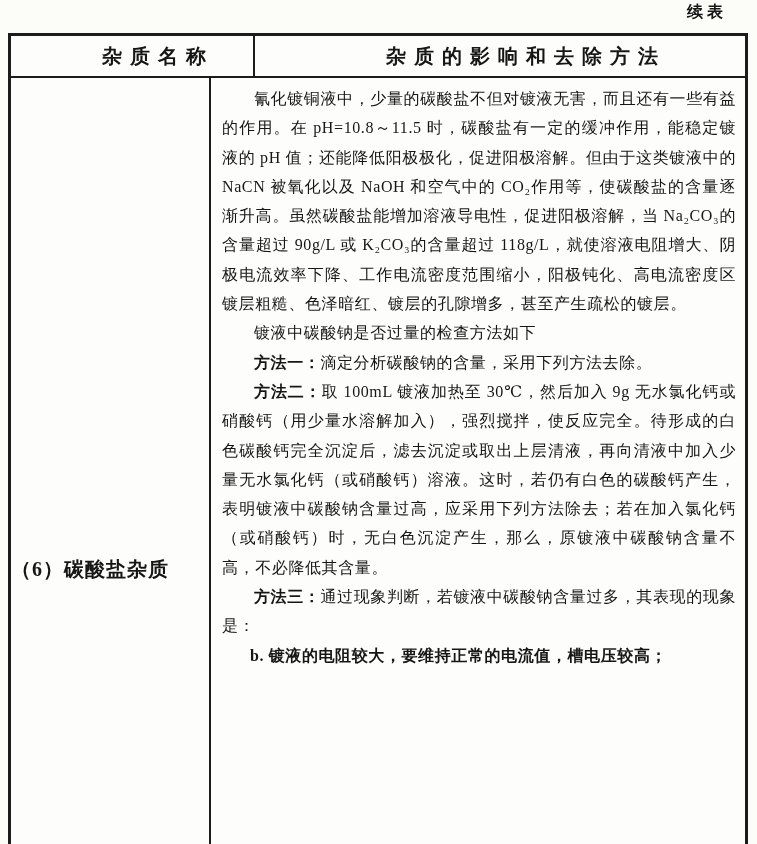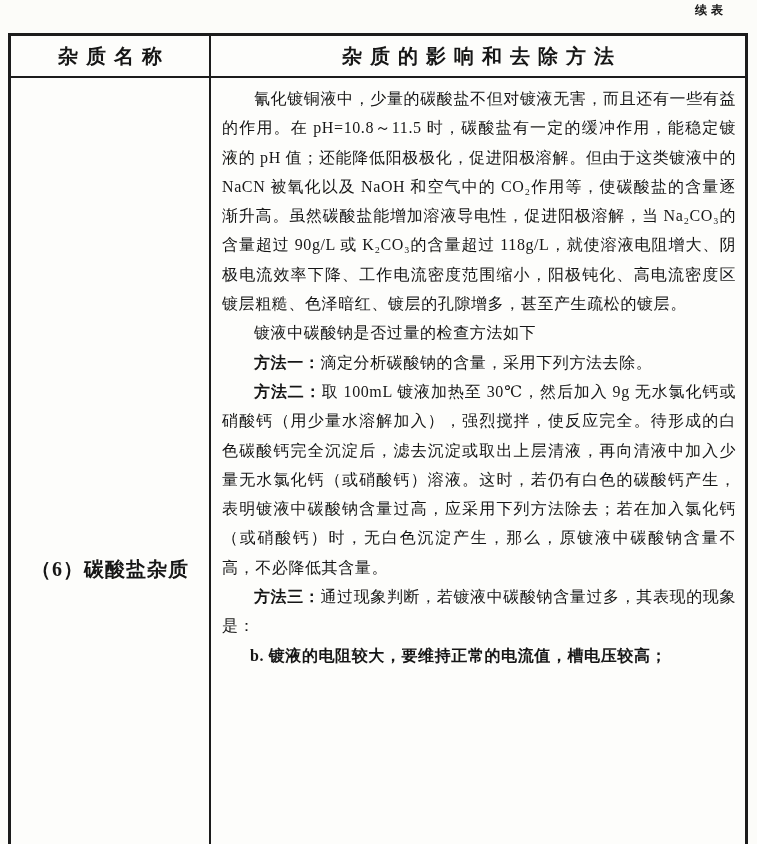--- a/index.html
+++ b/index.html
@@ -12,21 +12,21 @@
     overflow: hidden;
     background: var(--paper, #fcfcf9);
     color: var(--ink, #161616);
     font-family: "Liberation Serif", "DejaVu Serif", serif;
   }
 
   .continued-label {
     position: absolute;
     top: 2px;
     right: 30px;
-    font-size: 12px;
+    font-size: 16px;
     font-weight: bold;
     letter-spacing: 4px;
   }
 
   .imp-table {
     position: absolute;
     left: 8px;
     top: 33px;
     width: 740px;
     height: 880px; 
@@ -38,38 +38,38 @@
     display: flex;
     height: 42px;
     border-bottom: 2px solid var(--line, #1c1c1c);
   }
   .th {
     display: flex;
     align-items: center;
     justify-content: center;
     font-weight: bold;
     font-size: 20px;
+    margin-left: 44px;
   }
   .th .sp { letter-spacing: 8px; margin-right: -8px; white-space: nowrap; }
   .th-left { width: 200px; border-right: 2px solid var(--line, #1c1c1c); }
   .th-right { flex: 1; }
 
   .tbody { display: flex; height: calc(100% - 44px); }
 
   .td-left {
     width: 200px;
     border-right: 2px solid var(--line, #1c1c1c);
     position: relative;
   }
   .row-label {
     position: absolute;
     top: 478px;
     left: 0;
     width: 100%;
-    text-align: center;
     font-weight: bold;
     font-size: 20px;
     letter-spacing: 1px;
   }
 
   .td-right {
     flex: 1;
     padding: 6px 9px 0 11px;
     overflow: hidden;
   }

